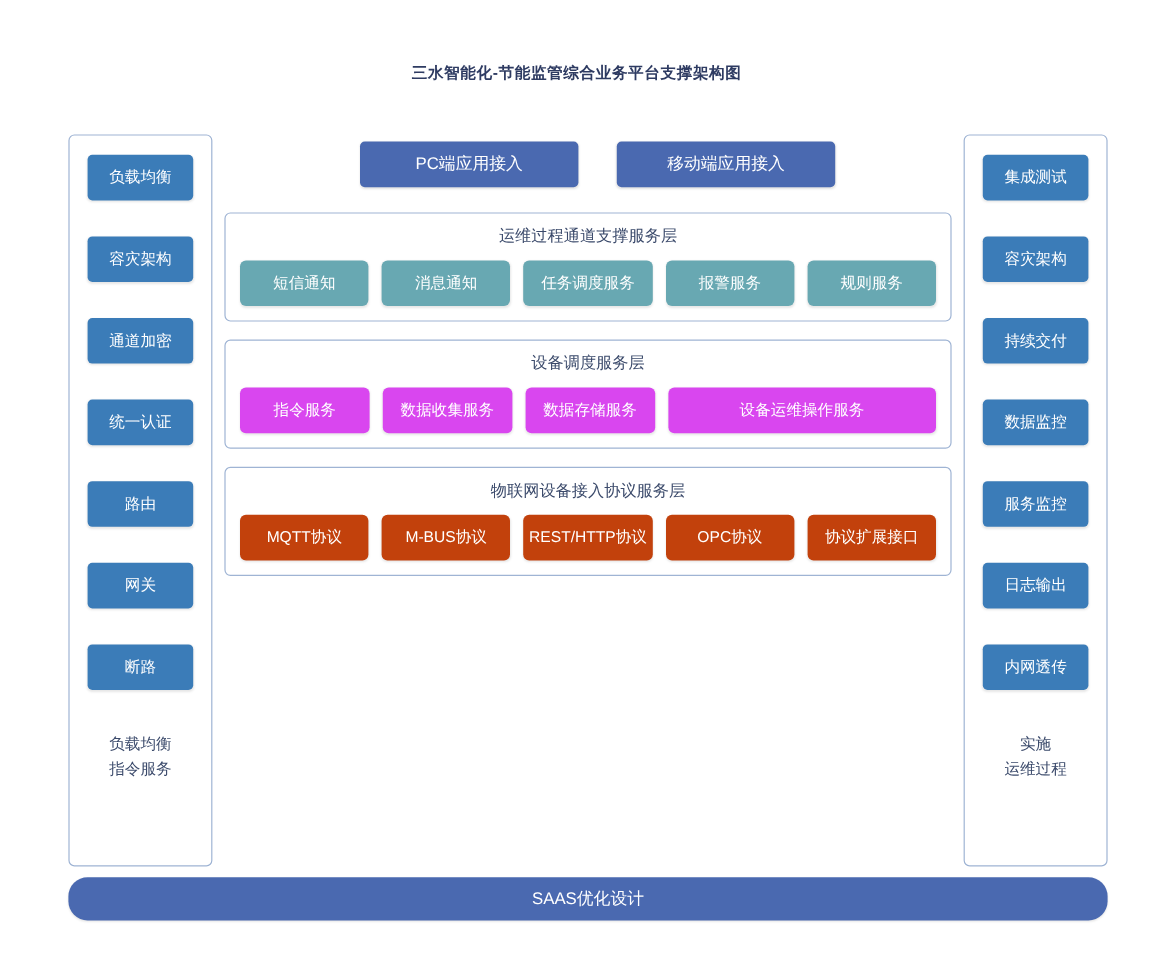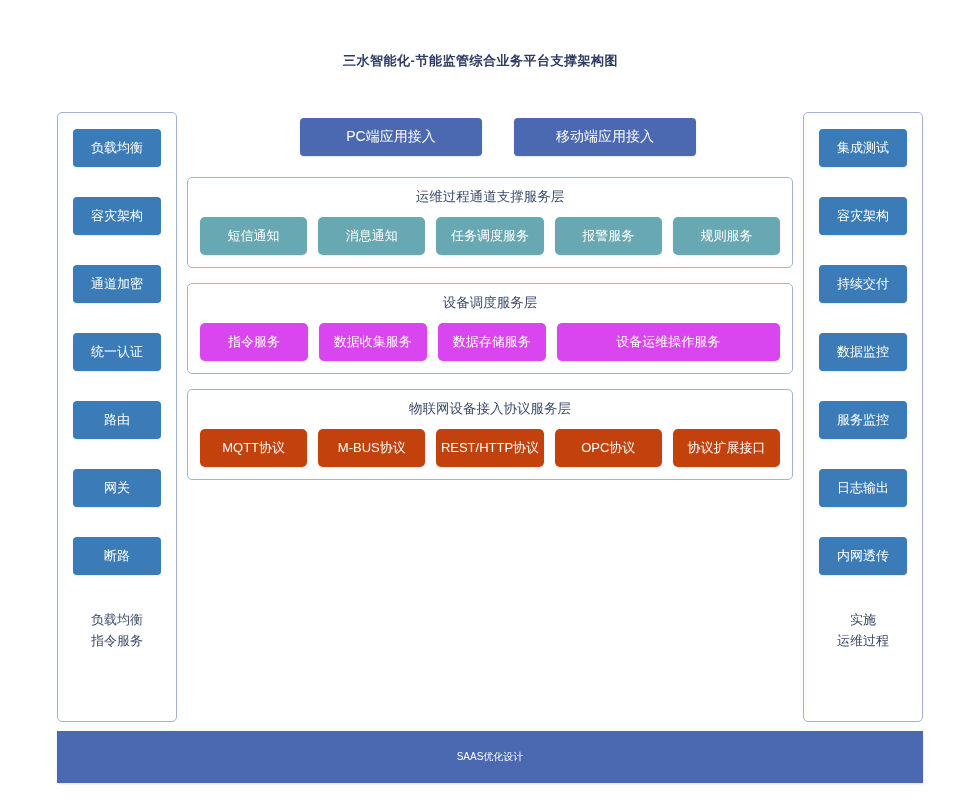--- a/index.html
+++ b/index.html
@@ -156,25 +156,25 @@
   .cell.protocol  { background: #c2410c; }
 
   .cell.wide2 { flex: 2.07 1 0; }
 
   
   .bottom-bar {
     position: absolute;
     left: 57px;
     top: 731px;
     width: 866px;
-    height: 52px;
-    border-radius: 0;
+    height: 36px;
+    border-radius: 16px;
     background: #4a69b0;
     color: #ffffff;
-    font-size: 10px;
+    font-size: 14px;
     display: flex;
     align-items: center;
     justify-content: center;
     box-shadow: 0 1px 2px rgba(0,0,0,0.12);
   }
 </style>
 </head>
 <body>
 
 <div class="page">

